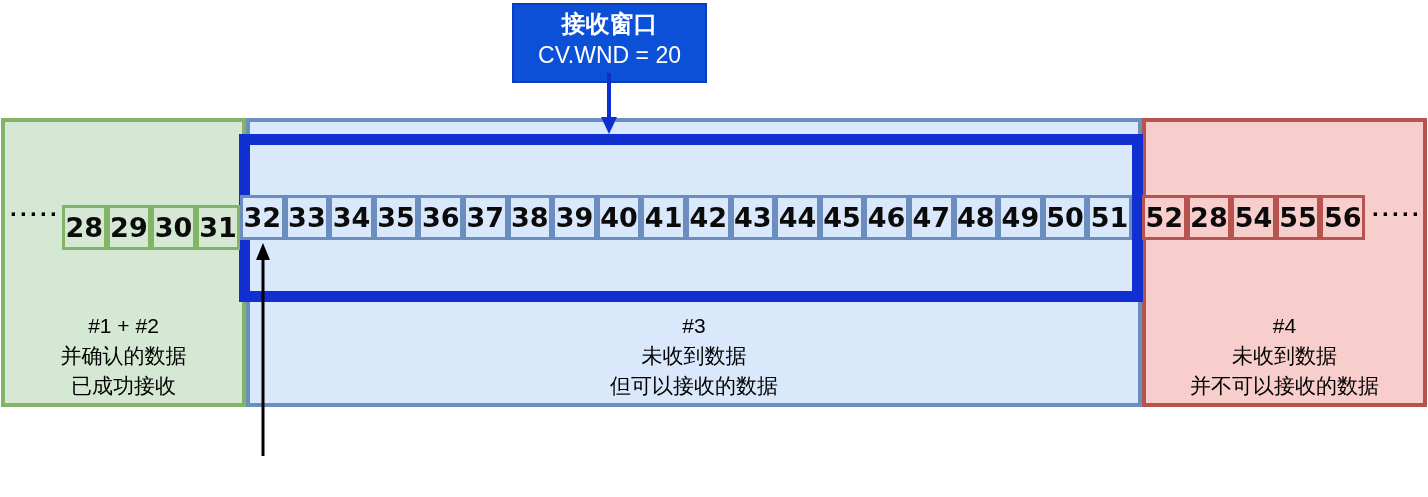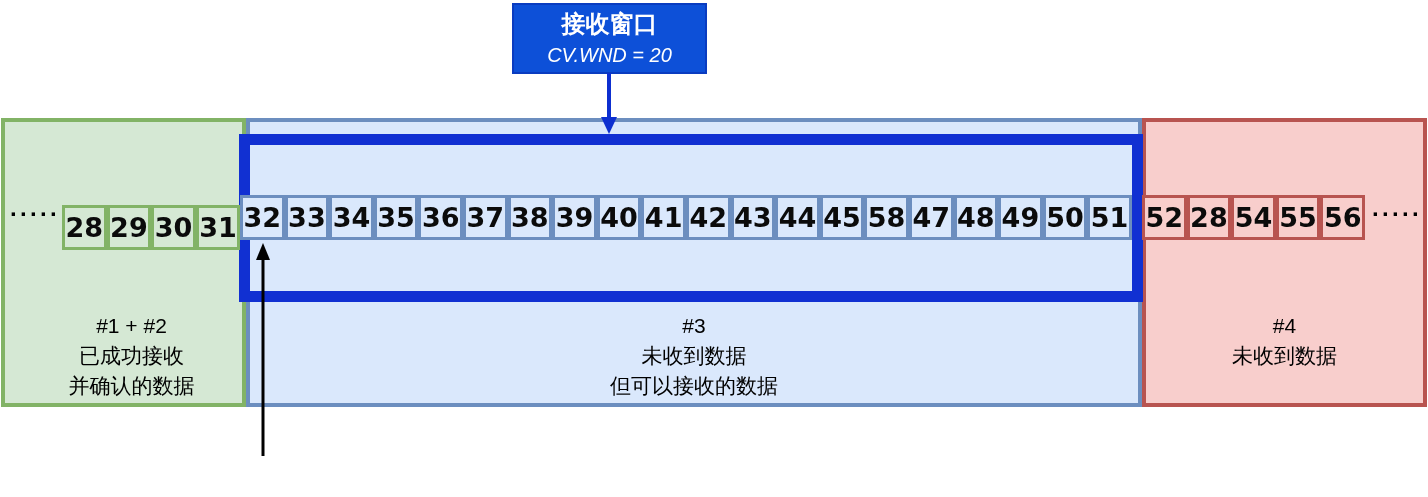--- a/index.html
+++ b/index.html
@@ -21,27 +21,27 @@
     align-items:center;justify-content:center;font-size:27px;font-weight:600;
     font-family:"DejaVu Sans",sans-serif;color:#0b0b0b;}
   .row-acked .cell{background:#d5e8d4;border-color:#82b366;margin-top:10px;}
   .row-window .cell{background:#dae8fc;border-color:#6c8ebf;}
   .row-beyond .cell{background:#f8cecc;border-color:#b85450;}
   .ellipsis{position:absolute;top:200px;width:54px;text-align:center;font-size:24px;font-weight:900;
     letter-spacing:2px;color:#000;}
   .ellipsis-left{left:8px;}
   .ellipsis-right{left:1370px;}
   .caption{position:absolute;top:311px;text-align:center;font-size:21px;line-height:30px;color:#000;}
-  .cap-acked{left:9px;width:245px;}
+  .cap-acked{left:1px;width:245px;}
   .cap-window{left:246px;width:896px;}
   .cap-beyond{left:1142px;width:285px;}
-  .toplabel{position:absolute;left:512px;top:3px;width:195px;height:71px;box-sizing:border-box;
+  .toplabel{position:absolute;left:512px;top:3px;width:195px;height:80px;box-sizing:border-box;
     background:#0d50d8;border:2px solid #0a3cc0;color:#ffffff;text-align:center;padding-top:2px;}
   .toplabel .l1{font-weight:bold;font-size:24px;line-height:33px;}
-  .toplabel .l2{font-size:20px;line-height:30px;font-style:italic;}
+  .toplabel .l2{font-size:23px;line-height:30px;}
   .pointer-label{position:absolute;left:187px;top:462px;width:180px;height:31px;box-sizing:border-box;
     background:linear-gradient(#ffb41f,#f7a100);border:2px solid #d78b00;color:#000;
     text-align:center;font-size:21px;line-height:26px;}
   .arrow{position:absolute;}
 </style>
 </head>
 <body>
 
 <div class="canvas">
 
@@ -68,51 +68,52 @@
     <div class="cell">36</div>
     <div class="cell">37</div>
     <div class="cell">38</div>
     <div class="cell">39</div>
     <div class="cell">40</div>
     <div class="cell">41</div>
     <div class="cell">42</div>
     <div class="cell">43</div>
     <div class="cell">44</div>
     <div class="cell">45</div>
-    <div class="cell">58</div>
+    <div class="cell">46</div>
     <div class="cell">47</div>
     <div class="cell">48</div>
     <div class="cell">49</div>
     <div class="cell">50</div>
     <div class="cell">51</div>
   </div>
 
   <div class="cellrow row-beyond">
     <div class="cell">52</div>
     <div class="cell">28</div>
     <div class="cell">54</div>
     <div class="cell">55</div>
     <div class="cell">56</div>
   </div>
 
   <div class="ellipsis ellipsis-right">·····</div>
 
   <div class="caption cap-acked">
     <div>#1 + #2</div>
+    <div>并确认的数据</div>
     <div>已成功接收</div>
-    <div>并确认的数据</div>
   </div>
   <div class="caption cap-window">
     <div>#3</div>
     <div>未收到数据</div>
     <div>但可以接收的数据</div>
   </div>
   <div class="caption cap-beyond">
     <div>#4</div>
     <div>未收到数据</div>
+    <div>并不可以接收的数据</div>
   </div>
 
   <div class="toplabel">
     <div class="l1">接收窗口</div>
     <div class="l2">CV.WND = 20</div>
   </div>
 
   <svg class="arrow" style="left:598px;top:73px;" width="22" height="62">
     <line x1="11" y1="0" x2="11" y2="46" stroke="#0d2fd0" stroke-width="4"></line>
     <polygon points="11,61 3,44 19,44" fill="#0d2fd0"></polygon>

